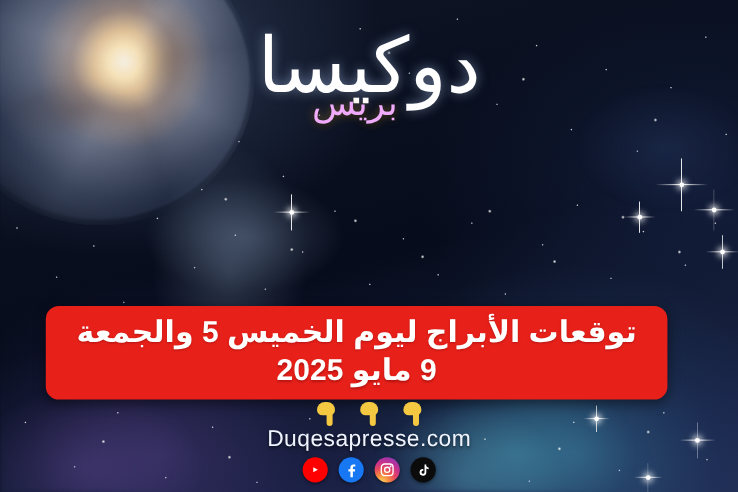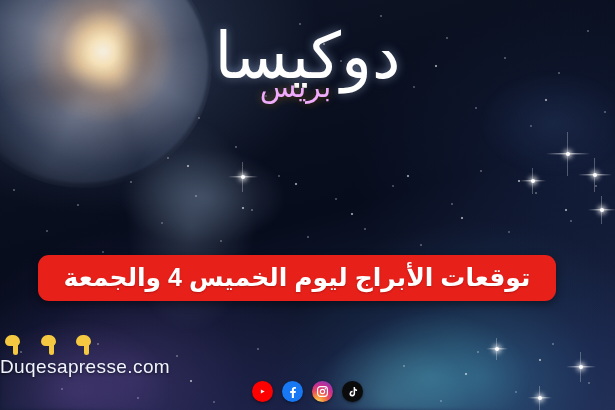--- a/index.html
+++ b/index.html
@@ -198,21 +198,21 @@
     font-weight:bold;
     font-size:25px;
     line-height:1.28;
     letter-spacing:0px;
     white-space:nowrap;
     text-shadow:0 1px 2px rgba(90,0,0,.35);
   }
 
   
   #footer{
-    position:absolute;left:0;right:0;bottom:8px;text-align:left;
+    position:absolute;left:0;right:0;bottom:8px;text-align:center;
   }
   #pointers{
     font-size:20px;line-height:1;letter-spacing:5px;
     margin-bottom:1px;
   }
   .hand{
     display:inline-block;width:15px;height:20px;position:relative;margin:0 5px;
     vertical-align:middle;
   }
   .hand .knuckle{
@@ -287,21 +287,22 @@
   <div class="sparkle" style="left:486px;top:338px;width:22px;height:22px;">
       <i></i>
     </div>
 
   <div id="logo">
     <div id="logo-main">دوكيسا</div>
     <div id="logo-sub">بريس</div>
   </div>
 
   <div id="headline-banner">
-    <div class="headline-line">توقعات الأبراج ليوم الخميس 4 والجمعة</div>
+    <div class="headline-line">توقعات الأبراج ليوم الخميس 5 والجمعة</div>
+    <div class="headline-line">9 مايو 2025</div>
   </div>
 
   <div id="footer">
 
     <div id="pointers">
       <span class="hand"><span class="knuckle"></span><span class="finger"></span></span>
       <span class="hand"><span class="knuckle"></span><span class="finger"></span></span>
       <span class="hand"><span class="knuckle"></span><span class="finger"></span></span>
     </div>
 

